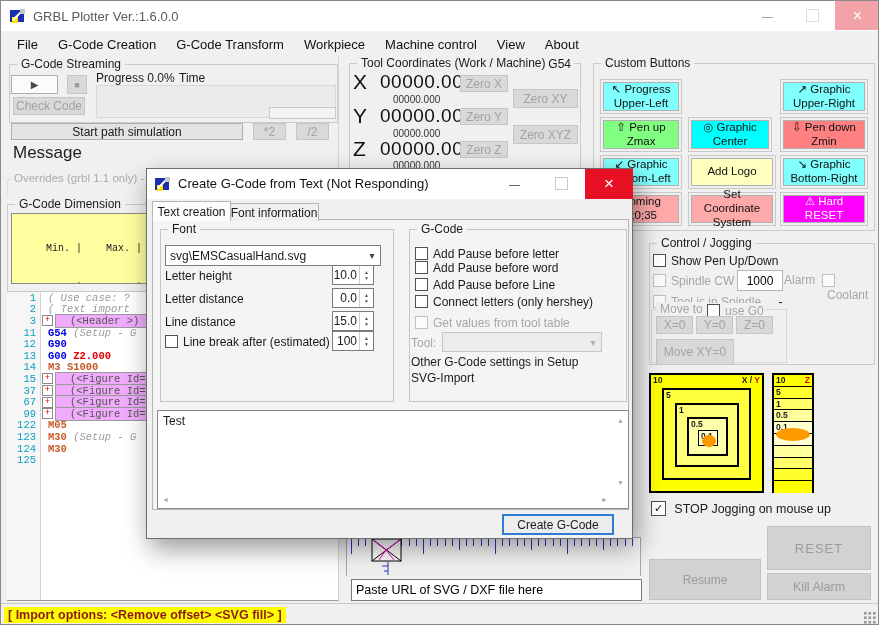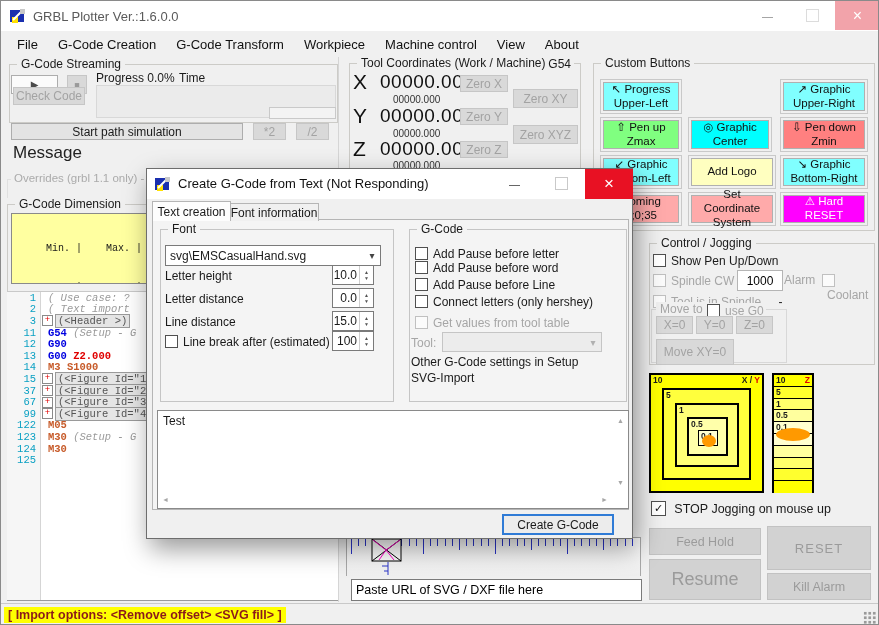--- a/index.html
+++ b/index.html
@@ -25,21 +25,21 @@
   .cb.dis{border-color:#c0c0c0;background:#fbfbfb;}
   .cblbl{vertical-align:middle;margin-left:5px;}
   .graytext{color:#a6a6a6;}
   
   #editor{position:absolute;left:6px;top:290px;width:331px;height:308px;background:#fff;border-top:1px solid #c9c9c9;border-bottom:1px solid #9a9a9a;overflow:hidden;}
   #gutterbg{position:absolute;left:0;top:0;width:33px;height:100%;background:#f6f6f6;border-right:1px solid #d5d5d5;}
   .crow{position:relative;display:flex;align-items:center;height:11.6px;font-family:"Liberation Mono",monospace;font-size:10.5px;white-space:pre;}
   .ln{width:29px;text-align:right;padding-right:6px;color:#0aa0c3;flex:none;}
   .code-ind{width:6px;flex:none;}
   .foldbox{flex:none;width:9px;height:9px;border:1px solid #8a8a8a;background:#fff;color:#e00000;font-size:9px;line-height:8px;text-align:center;margin-right:2px;}
-  .boxed{border:1px solid #9a9a9a;background:#e5e5e5;color:#555;padding:0 2px;text-align:right;}
+  .boxed{border:1px solid #9a9a9a;background:#f0abfc;color:#555;padding:0 14px;text-align:right;}
   .gcode{color:#0000e0;font-weight:bold;}
   .coord{color:#e00000;font-weight:bold;}
   .mcode{color:#c75b2a;font-weight:bold;}
   .cmt{color:#9a9a9a;font-style:italic;}
   
   #dimbox{position:absolute;left:10px;top:212px;width:325px;height:71px;background:#ffffa0;border:1px solid #8a8a8a;font-family:"Liberation Mono",monospace;font-size:10px;line-height:13px;padding:2px 0 0 4px;box-sizing:border-box;color:#1a1a1a;white-space:pre;overflow:hidden;}
   
   .axis-letter{position:absolute;font-size:21px;color:#111;}
   .axis-value{position:absolute;font-size:19px;color:#111;letter-spacing:0.5px;}
   .axis-machine{position:absolute;font-size:10px;color:#333;}
@@ -105,21 +105,21 @@
   <div class="btn" style="left:10px;top:74px;width:47px;height:19px;background:#fbfbfb">
       <span style="font-size:10px;color:#4a4a4a">▶</span>
     </div>
   <div class="btn dis" style="left:66px;top:74px;width:20px;height:19px">
       <span style="font-size:9px;color:#9a9a9a">■</span>
     </div>
   <span class="abs" style="left:95px;top:70px">Progress 0.0%</span>
   <span class="abs" style="left:178px;top:70px">Time</span>
   <div class="abs" style="left:95px;top:84px;width:240px;height:33px;background:#ebebeb;border:1px solid #d8d8d8;box-sizing:border-box"></div>
   <div class="abs" style="left:268px;top:106px;width:67px;height:12px;background:#f3f3f3;border:1px solid #c9c9c9;box-sizing:border-box"></div>
-  <div class="btn dis" style="left:12px;top:86px;width:72px;height:18px">
+  <div class="btn dis" style="left:12px;top:96px;width:72px;height:18px">
       <span>Check Code</span>
     </div>
   <div class="btn" style="left:10px;top:122px;width:232px;height:17px;background:#e3e3e3">
       <span>Start path simulation</span>
     </div>
   <div class="btn dis" style="left:252px;top:122px;width:33px;height:17px">
       <span>*2</span>
     </div>
   <div class="btn dis" style="left:295px;top:122px;width:33px;height:17px">
       <span>/2</span>
@@ -351,27 +351,24 @@
     <div class="zrow" style="background:#ffff6b"></div>
     <div class="zrow" style="background:#ffff2e"></div>
     <div class="zrow" style="background:#ffff00;border-bottom:none"></div>
     <div class="abs" style="left:2px;top:53px;width:34px;height:13px;background:#ff9900;border-radius:50%"></div>
   </div>
   <div class="abs" style="left:650px;top:500px">
     <span class="cb" style="width:15px;height:15px;line-height:13px"><span>✓</span></span>
     <span class="cblbl" style="font-size:12.5px">STOP Jogging on mouse up</span>
   </div>
 
-  <div class="btn big-dis" style="left:648px;top:527px;width:112px;height:27px;font-size:12.5px">
-      <span>Feed Hold</span>
-    </div>
   <div class="btn big-dis" style="left:766px;top:525px;width:104px;height:44px;font-size:13px;letter-spacing:1px">
       <span>RESET</span>
     </div>
-  <div class="btn big-dis" style="left:648px;top:558px;width:112px;height:41px;font-size:18px">
+  <div class="btn big-dis" style="left:648px;top:558px;width:112px;height:41px;font-size:12px">
       <span>Resume</span>
     </div>
   <div class="btn big-dis" style="left:766px;top:572px;width:104px;height:27px;font-size:12.5px">
       <span>Kill Alarm</span>
     </div>
 
   <div class="abs" style="left:0;top:602px;width:879px;height:23px;background:#f0f0f0;border-top:1px solid #c9c9c9">
     <span class="abs" style="left: 3px; top: 3px; padding: 1px 4px; font-size: 12.5px; font-weight: bold; background: rgb(255, 255, 0); color: rgb(139, 26, 26);">[ Import options: &lt;Remove offset&gt; &lt;SVG fill&gt;  ]</span>
     <div class="abs" style="right:4px;top:7px;width:13px;height:13px;background-image:radial-gradient(#9a9a9a 1.3px, transparent 1.6px);background-size:4.5px 4.5px"></div>
   </div>

